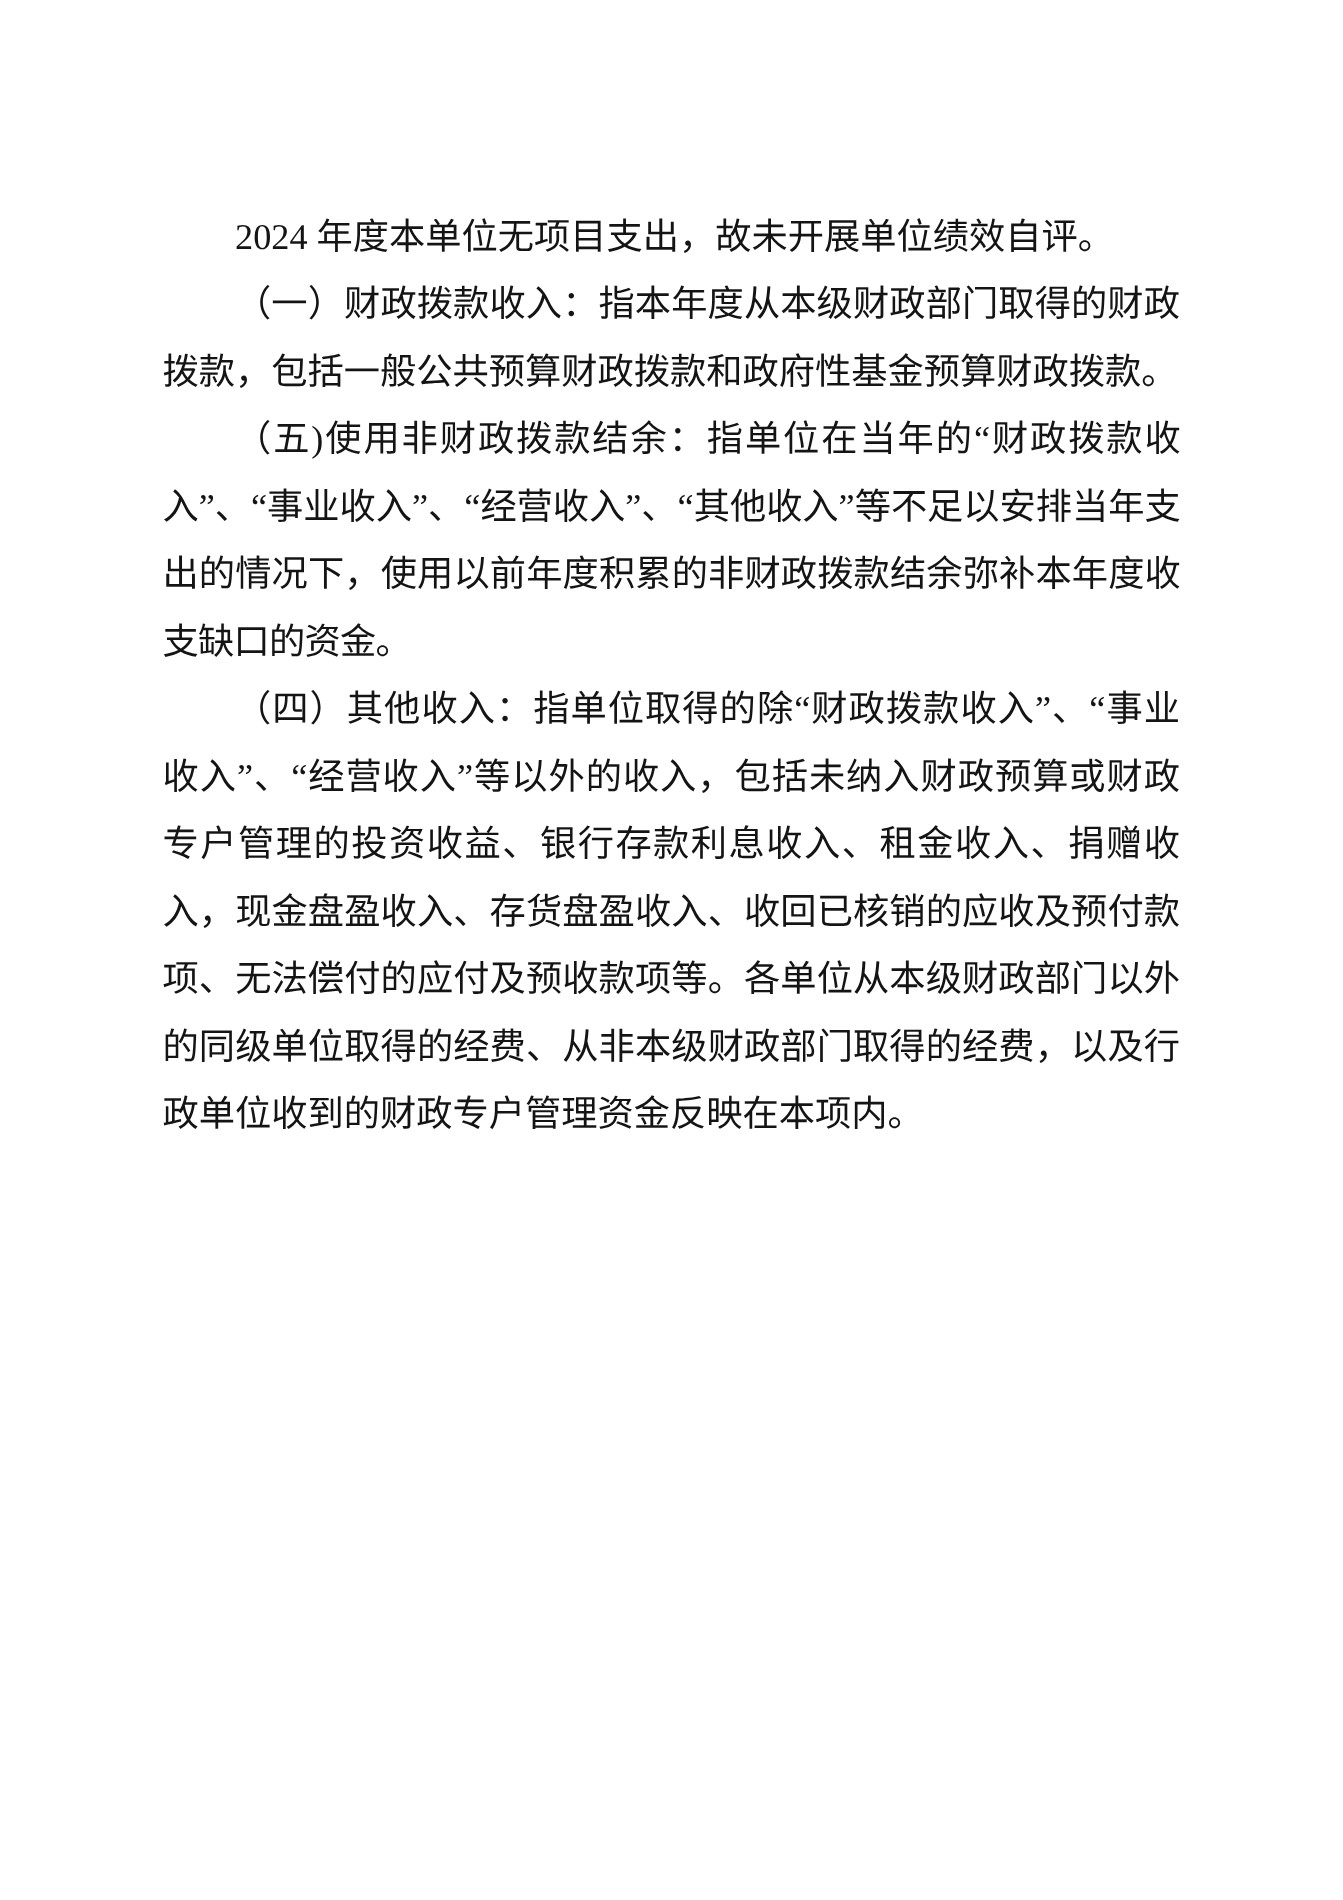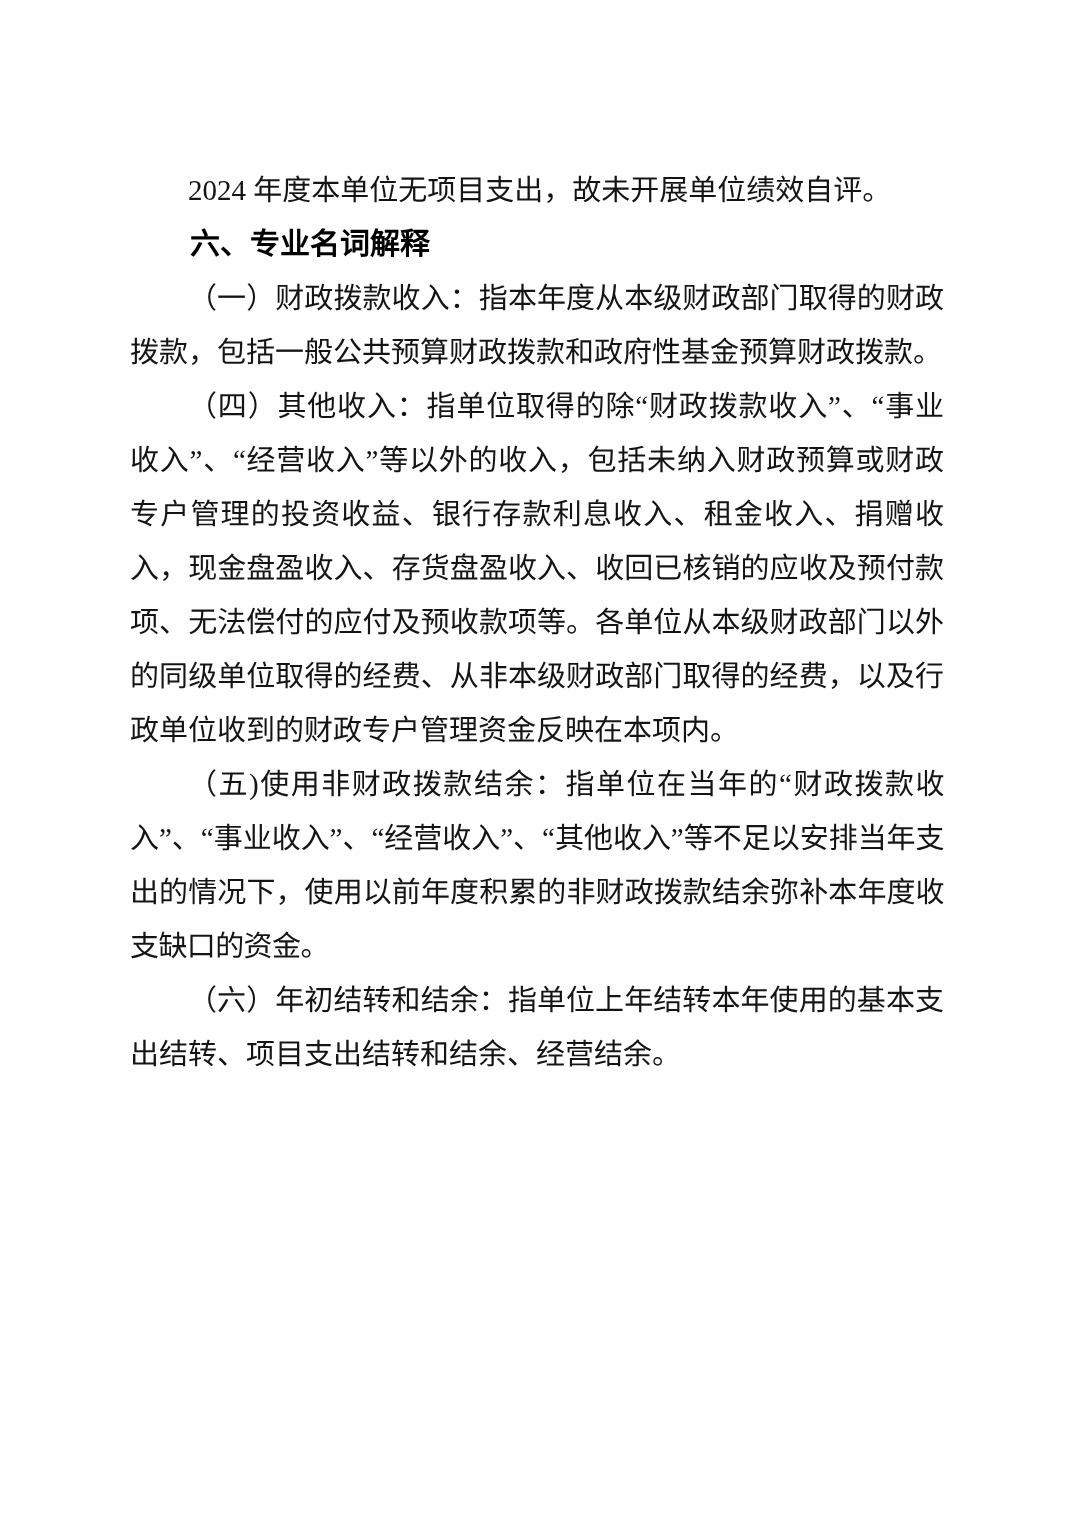--- a/index.html
+++ b/index.html
@@ -57,28 +57,26 @@
   }
 </style>
 </head>
 <body>
 
 <div class="page">
   <div class="content">
 
     <p class="para"><span>2024 年度本单位无项目支出，故未开展单位绩效自评。</span></p>
 
-    <h2 class="heading">六、专业名词解释</h2>
 
     <p class="para"><span class="term">（一）财政拨款收入：</span><span>指本年度从本级财政部门取得的财政拨款，包括一般公共预算财政拨款和政府性基金预算财政拨款。</span></p>
 
 
 
+    <p class="para tight"><span class="term">（五)使用非财政拨款结余：</span><span>指单位在当年的“财政拨款收入”、“事业收入”、“经营收入”、“其他收入”等不足以安排当年支出的情况下，使用以前年度积累的非财政拨款结余弥补本年度收支缺口的资金。</span></p>
+
     <p class="para"><span class="term">（四）其他收入：</span><span>指单位取得的除“财政拨款收入”、“事业收入”、“经营收入”等以外的收入，包括未纳入财政预算或财政专户管理的投资收益、银行存款利息收入、租金收入、捐赠收入，现金盘盈收入、存货盘盈收入、收回已核销的应收及预付款项、无法偿付的应付及预收款项等。各单位从本级财政部门以外的同级单位取得的经费、从非本级财政部门取得的经费，以及行政单位收到的财政专户管理资金反映在本项内。</span></p>
 
-    <p class="para tight"><span class="term">（五)使用非财政拨款结余：</span><span>指单位在当年的“财政拨款收入”、“事业收入”、“经营收入”、“其他收入”等不足以安排当年支出的情况下，使用以前年度积累的非财政拨款结余弥补本年度收支缺口的资金。</span></p>
-
-    <p class="para"><span class="term">（六）年初结转和结余：</span><span>指单位上年结转本年使用的基本支出结转、项目支出结转和结余、经营结余。</span></p>
 
   </div>
 
   <div class="footer">— 6 —</div>
 </div>
 
 </body></html>

